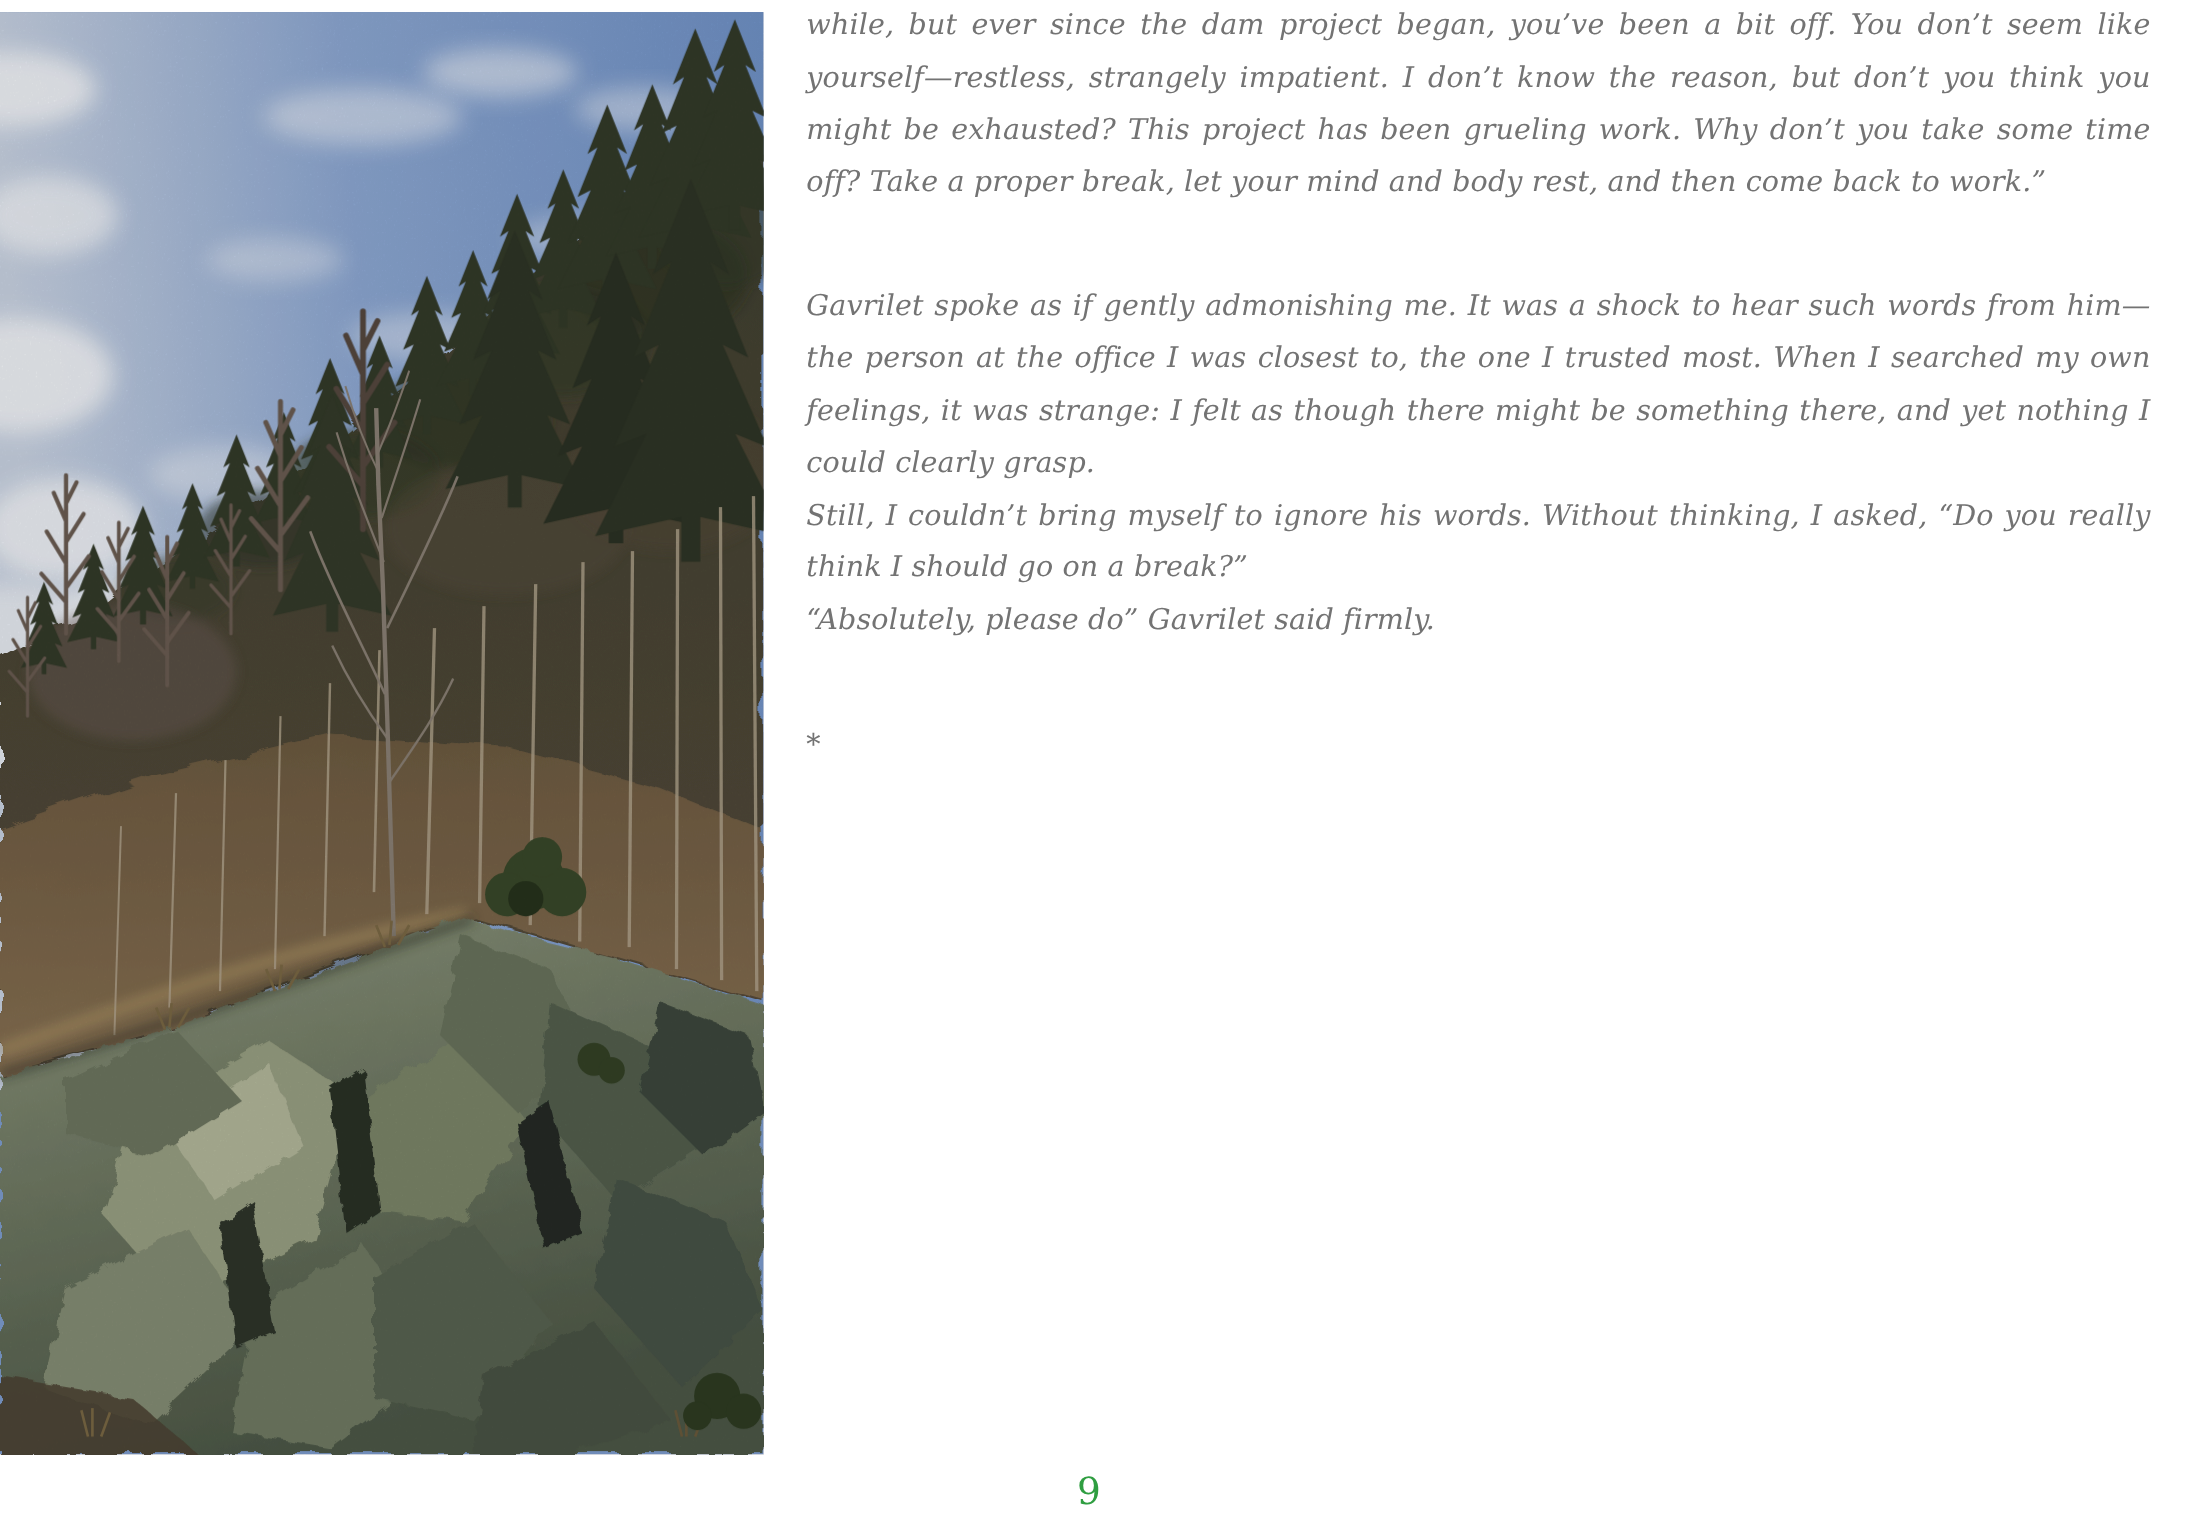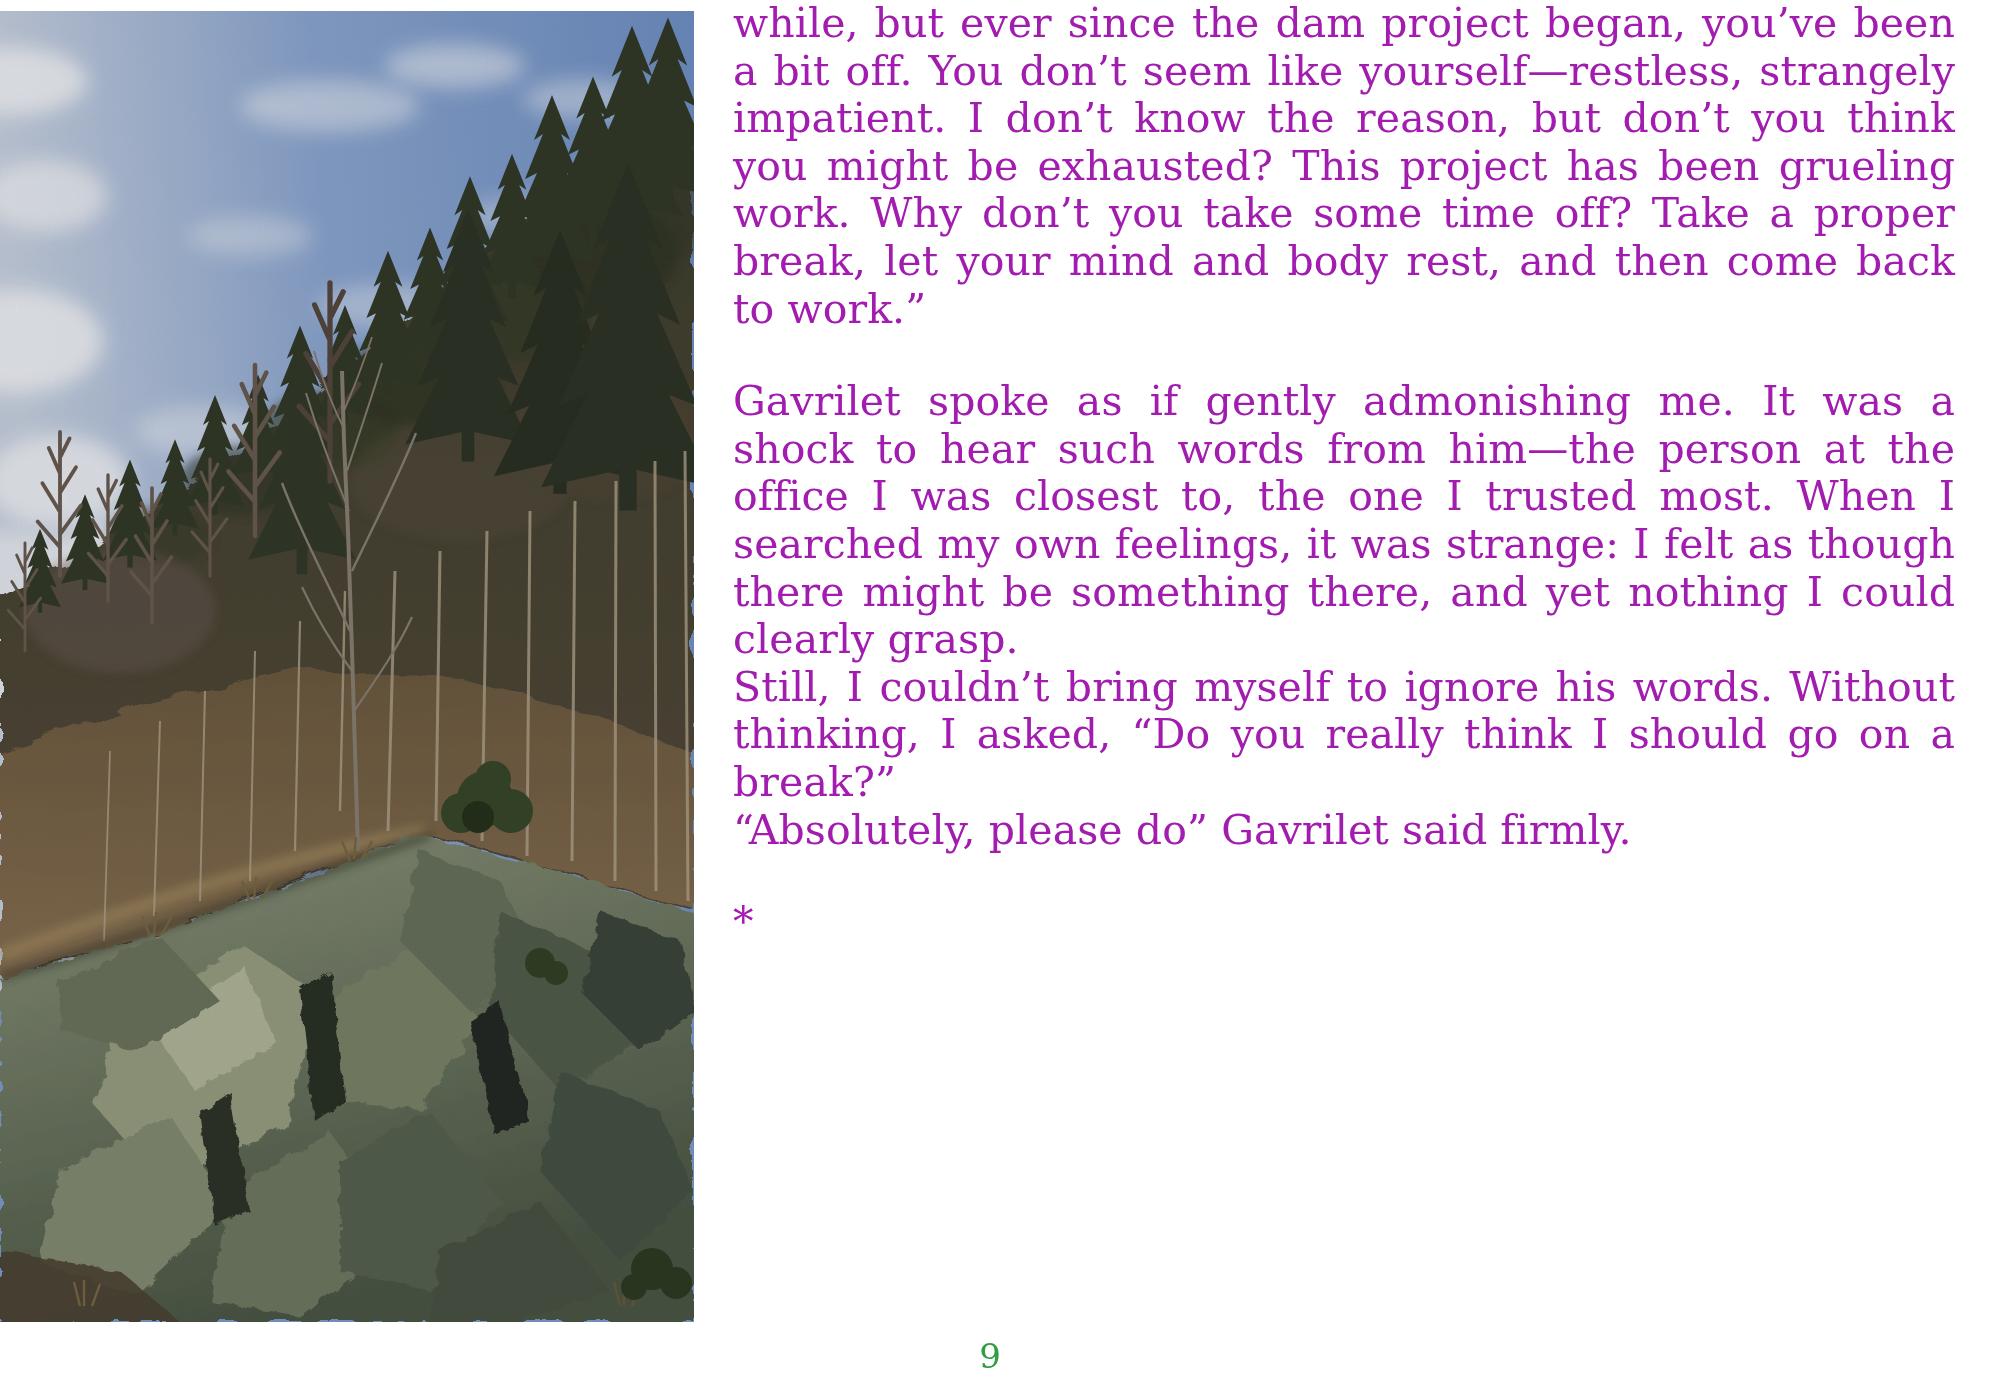--- a/index.html
+++ b/index.html
@@ -26,34 +26,35 @@
   .photo-frame svg {
     display: block;
     width: 100%;
     height: 100%;
   }
   .text-column {
     position: absolute;
     left: 733px;
     top: 0;
     width: 1222px;
-    color: #a21caf;
-    font-size: 41px;
+    color: #737373;
+    font-size: 26px;
     line-height: 47.6px;
     text-align: justify;
     text-justify: inter-word;
     hyphens: none;
     letter-spacing: 0.1px;
+    font-style: italic;
   }
   .text-column p {
     margin: 0;
     padding: 0;
   }
   .text-column p.gap {
-    margin-top: 45px;
+    margin-top: 65px;
   }
   .text-column p.separator {
     text-align: left;
   }
   .page-number {
     position: absolute;
     top: 1332px;
     left: 0;
     width: 1980px;
     text-align: center;

